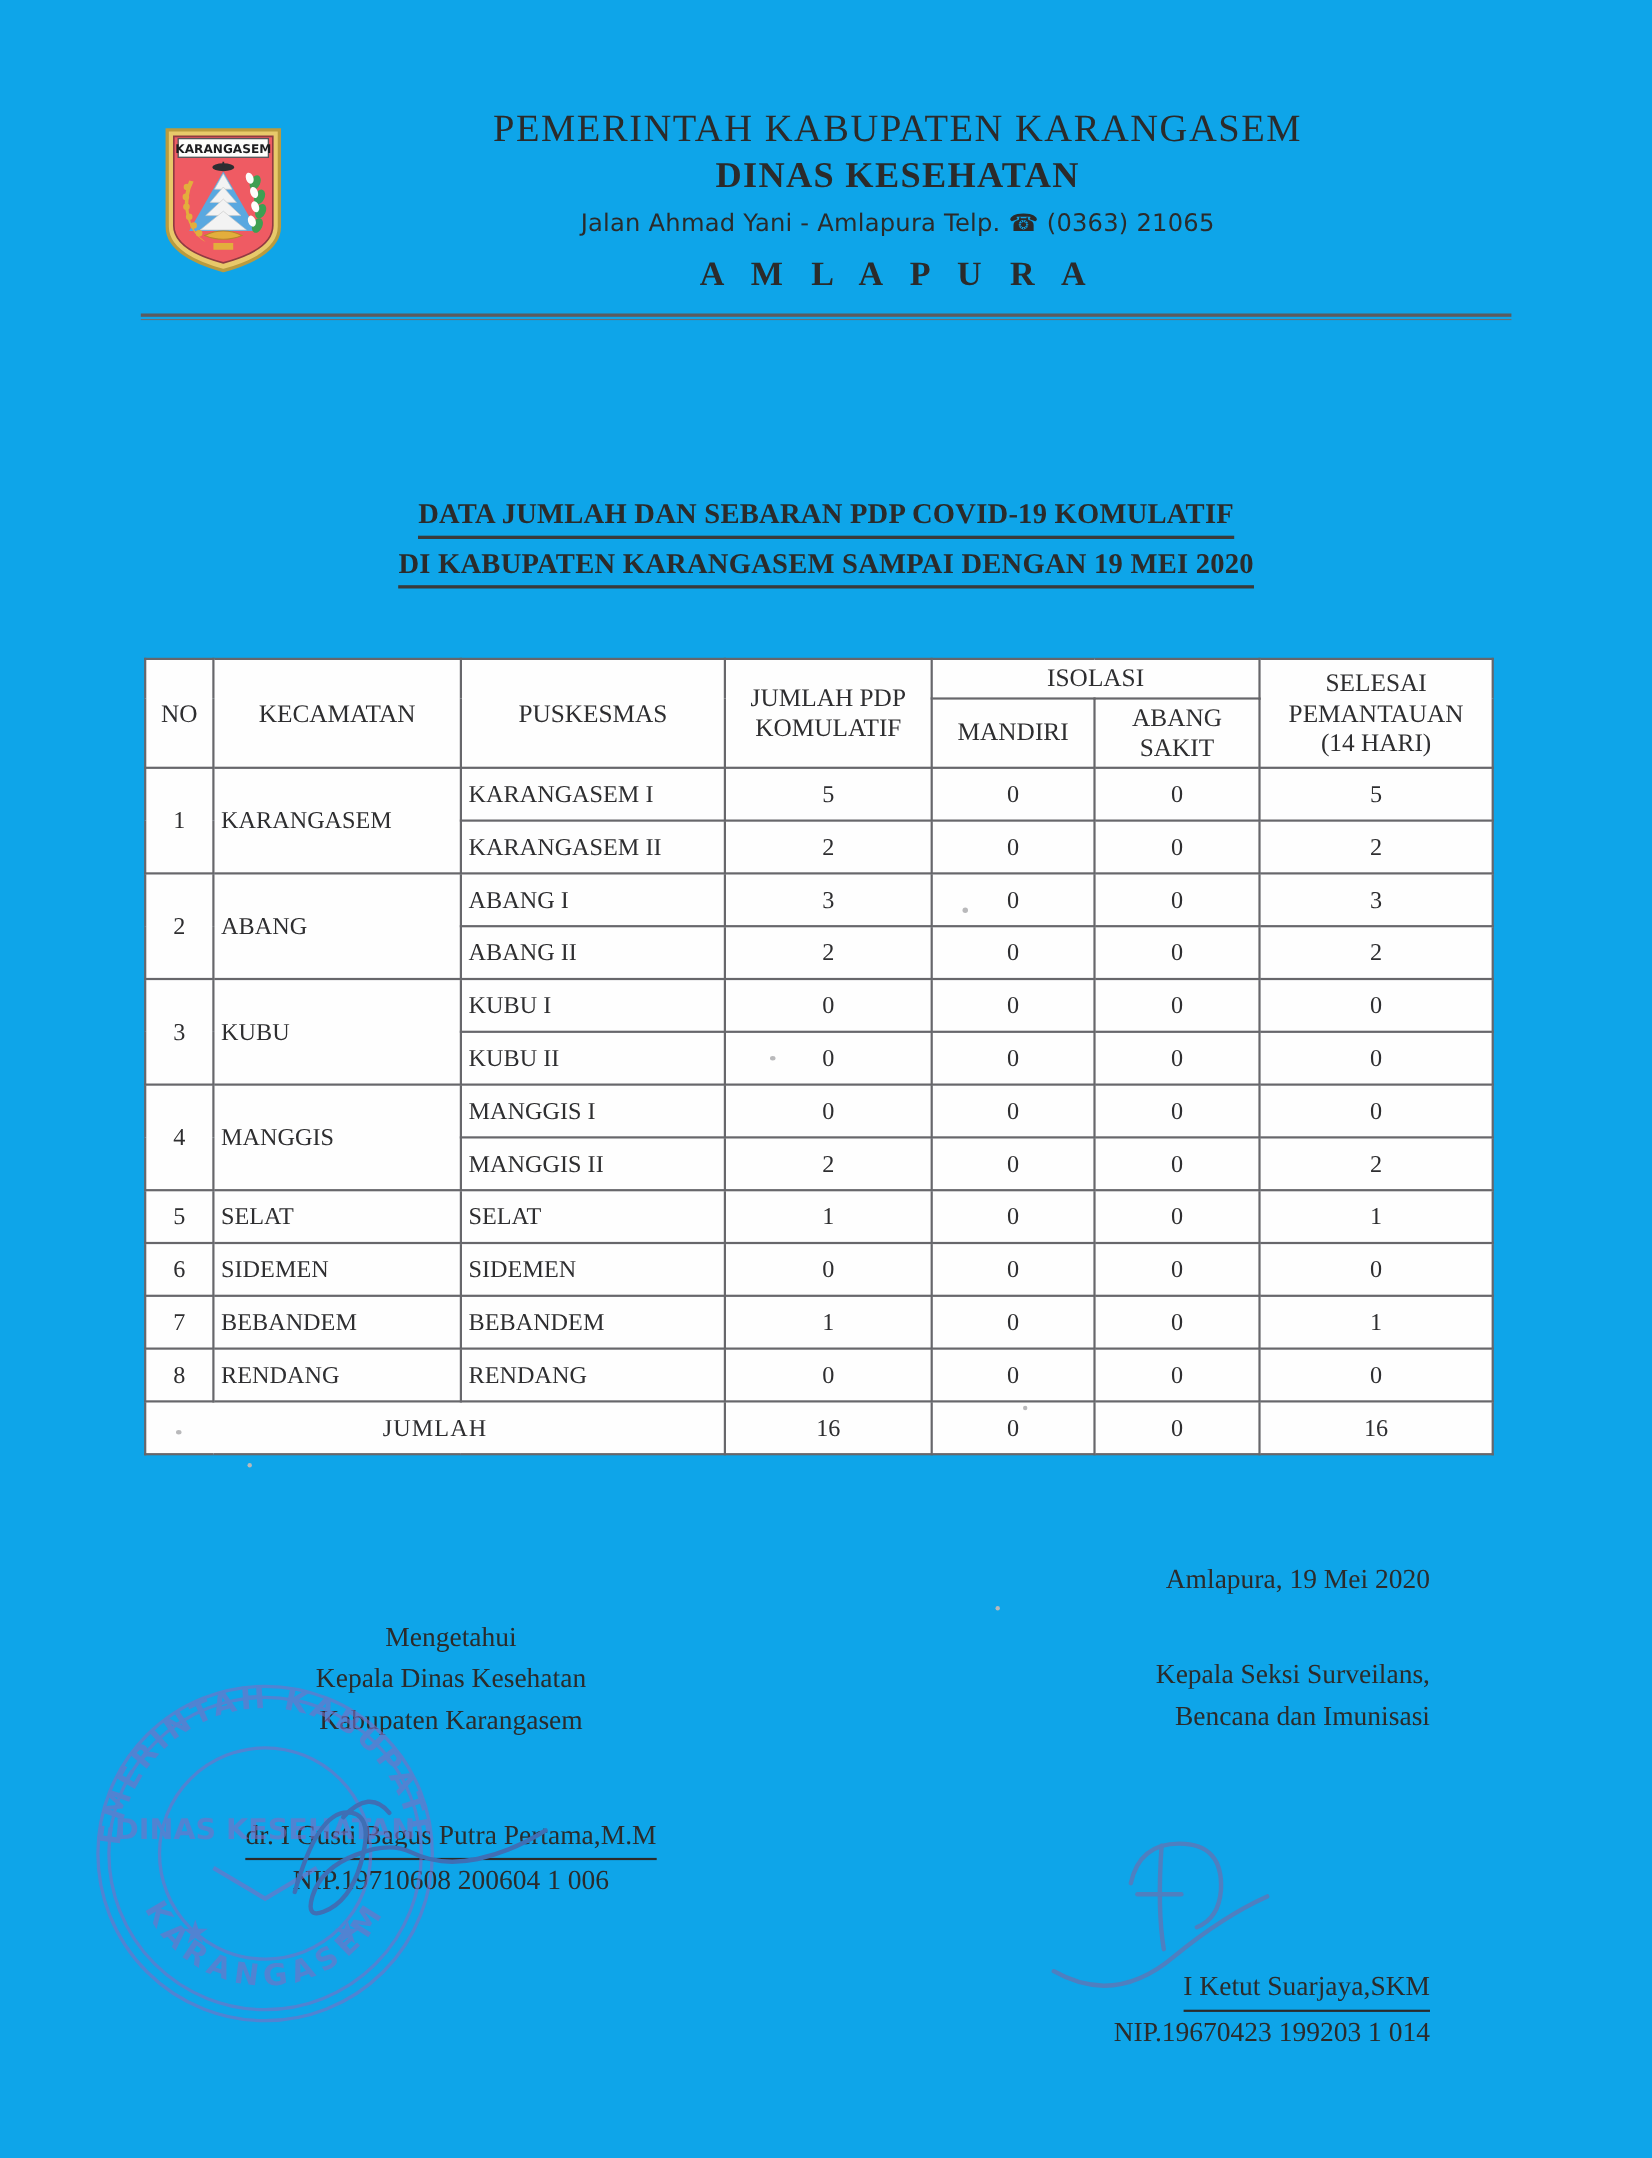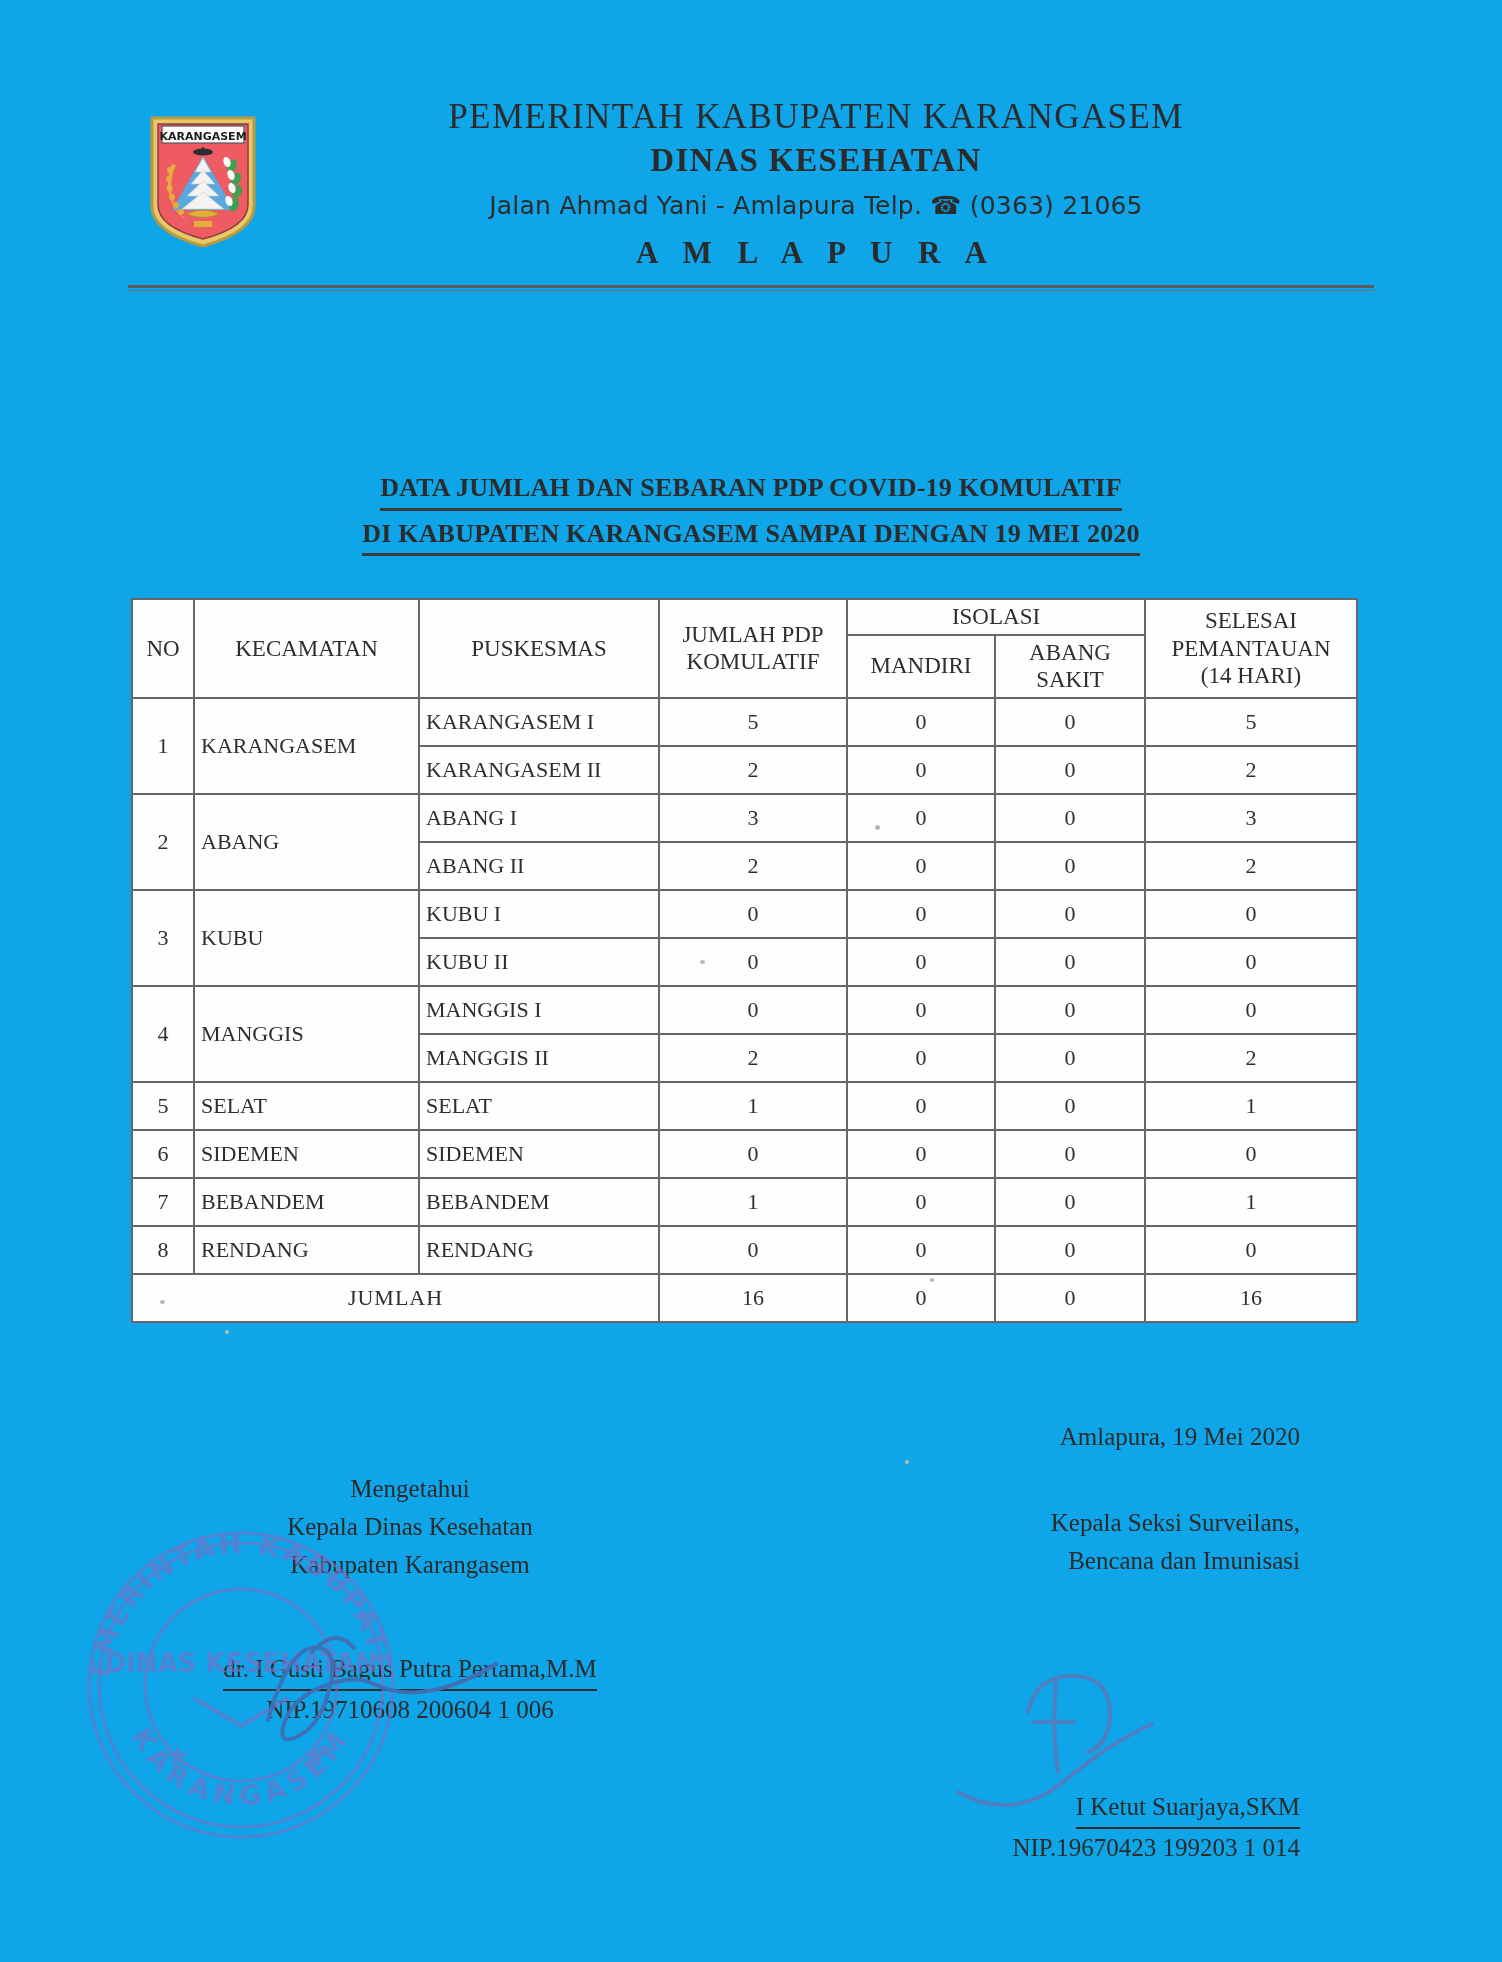--- a/index.html
+++ b/index.html
@@ -55,21 +55,21 @@
   }
   .lh-line2 {
     font-size: 33px;
     font-weight: bold;
     letter-spacing: 1.2px;
     line-height: 1.3;
     margin-top: 2px;
   }
   .lh-line3 {
     font-family: "DejaVu Sans", sans-serif;
-    font-size: 25px;
+    font-size: 22px;
     letter-spacing: 0.2px;
     margin-top: 8px;
     line-height: 1.3;
   }
   .lh-phone-icon { font-family: "DejaVu Sans", sans-serif; }
   .lh-line4 {
     font-size: 31px;
     font-weight: bold;
     letter-spacing: 9px;
     margin-top: 12px;
@@ -92,21 +92,21 @@
     height: 1px;
     background: #6e6e72;
     width: 100%;
     margin-top: 2px;
   }
 
   
   .doc-title {
     position: absolute;
     left: 0;
-    top: 469px;
+    top: 448px;
     width: 100%;
     text-align: center;
     font-weight: bold;
     font-size: 26px;
     letter-spacing: 0.2px;
     line-height: 1.45;
   }
   .doc-title span {
     display: inline-block;
     border-bottom: 3px solid #3a3a3a;

